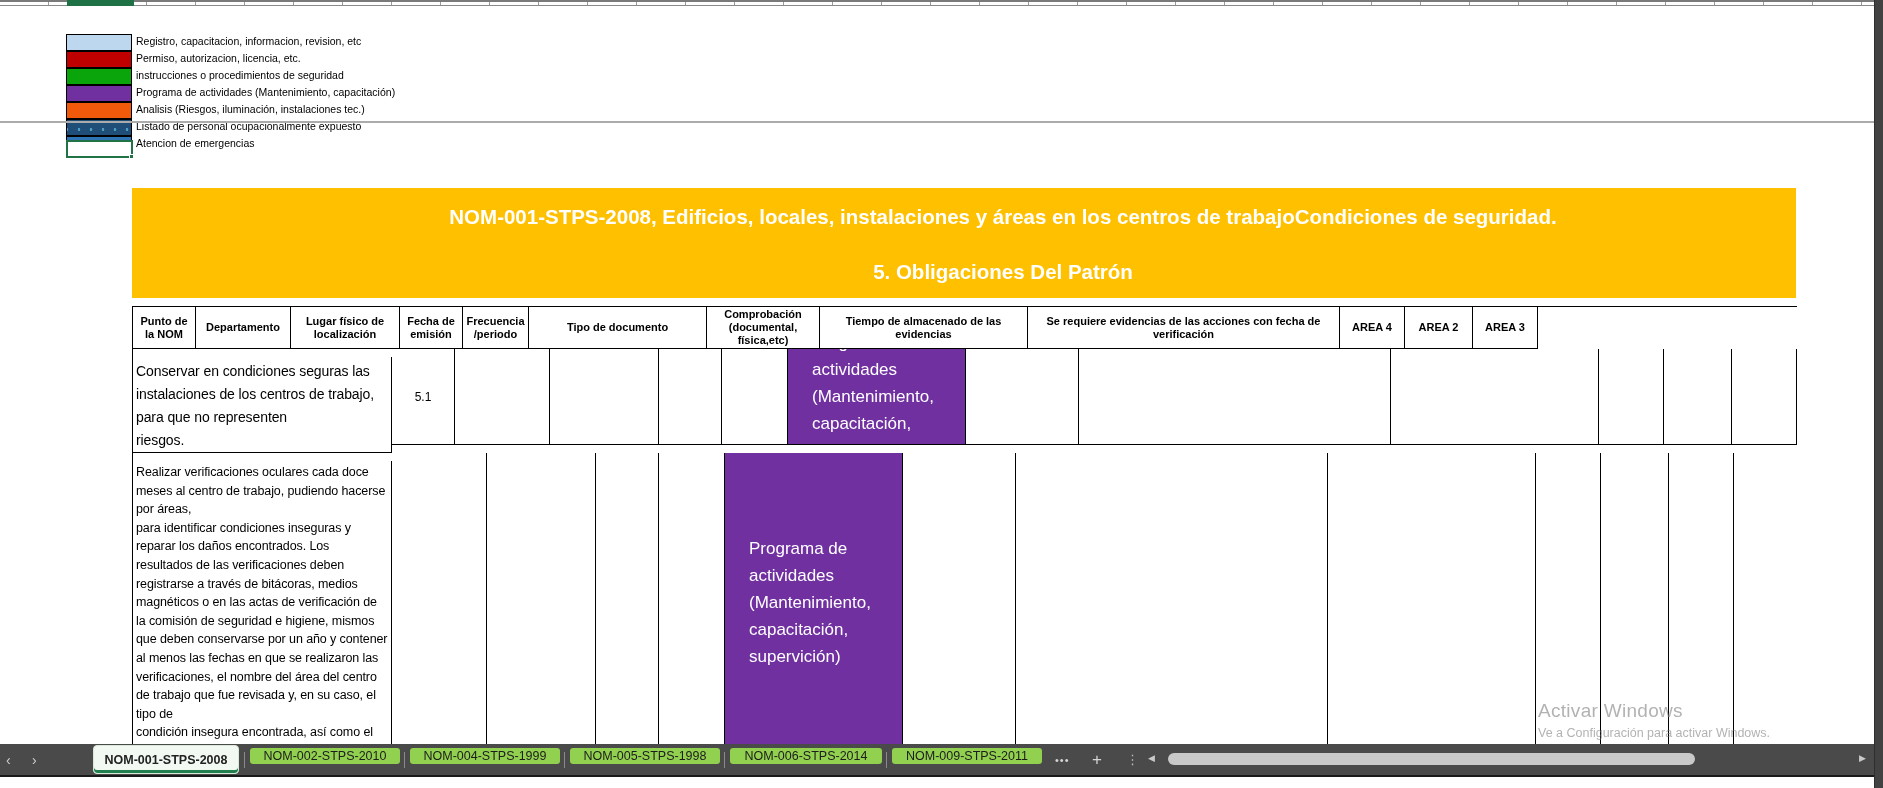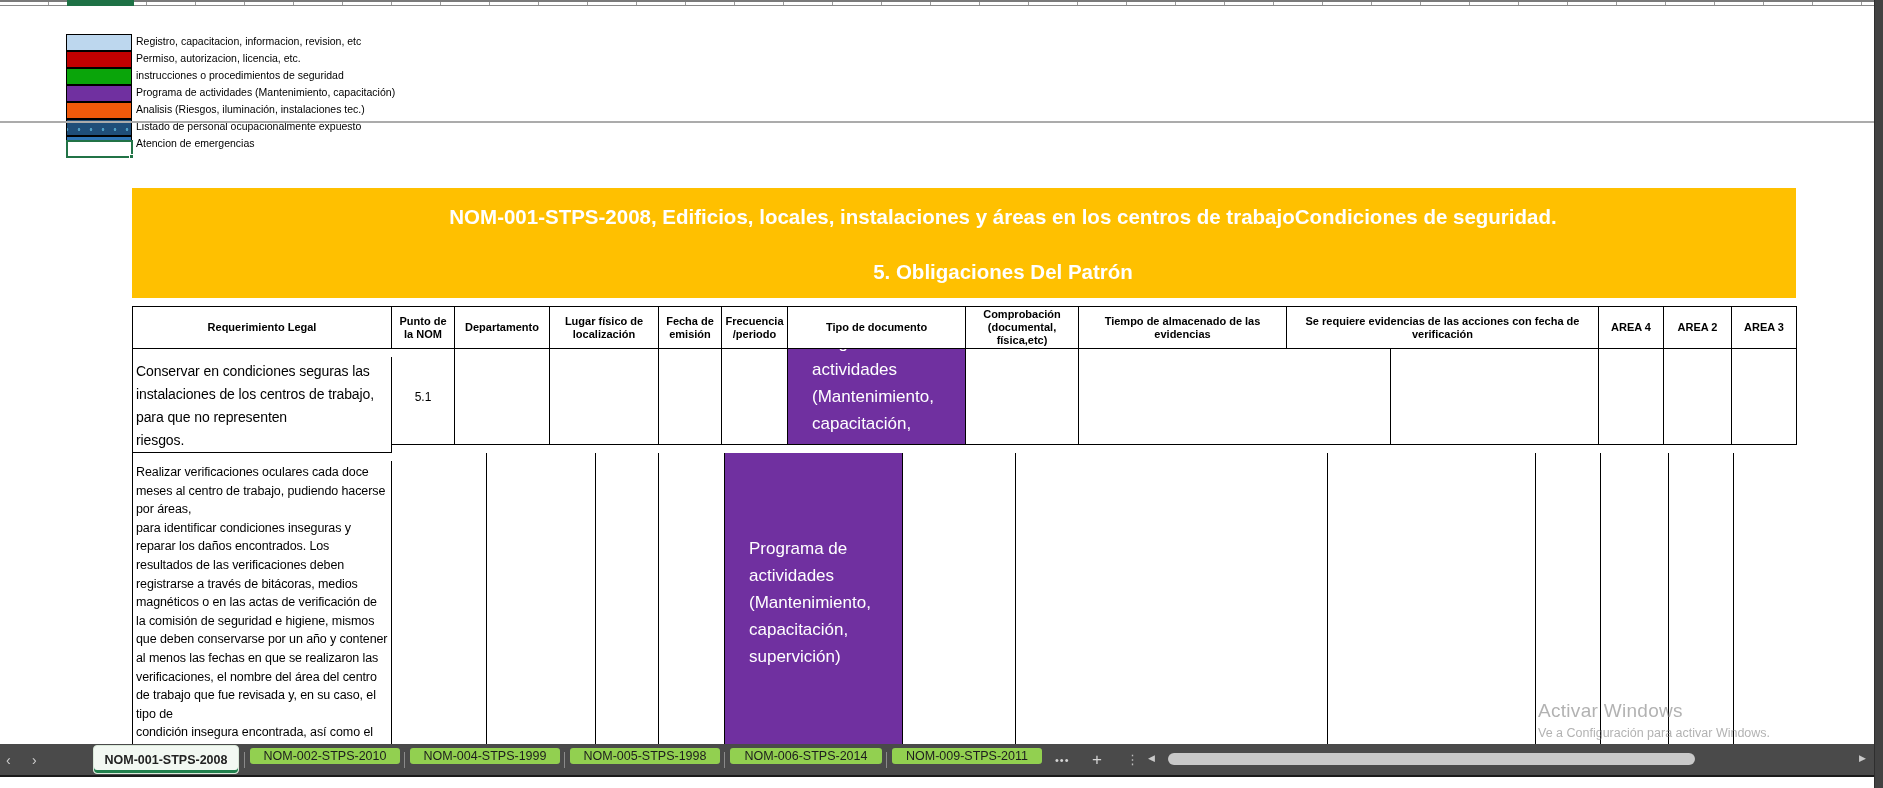--- a/index.html
+++ b/index.html
@@ -139,21 +139,20 @@
     <div class="fill-handle"></div>
   </div>
 
   <div class="banner" style="background-color: rgb(255, 192, 0);">
     <div class="banner-line l1">NOM-001-STPS-2008, Edificios, locales, instalaciones y áreas en los centros de trabajoCondiciones de seguridad.</div>
     <div class="banner-line l2">5. Obligaciones Del Patrón</div>
   </div>
 
   <div class="sheet-table">
     <div class="trow hrow">
-      <div class="tcell cw0">Requerimiento Legal</div>
       <div class="tcell cw1">Punto de la NOM</div>
       <div class="tcell cw2">Departamento</div>
       <div class="tcell cw3">Lugar físico de localización</div>
       <div class="tcell cw4">Fecha de emisión</div>
       <div class="tcell cw5">Frecuencia/periodo</div>
       <div class="tcell cw6">Tipo de documento</div>
       <div class="tcell cw7">Comprobación (documental, física,etc)</div>
       <div class="tcell cw9">Tiempo de almacenado de las evidencias</div>
       <div class="tcell cw8">Se requiere evidencias de las acciones con fecha de verificación</div>
       <div class="tcell cw10">AREA 4</div>

